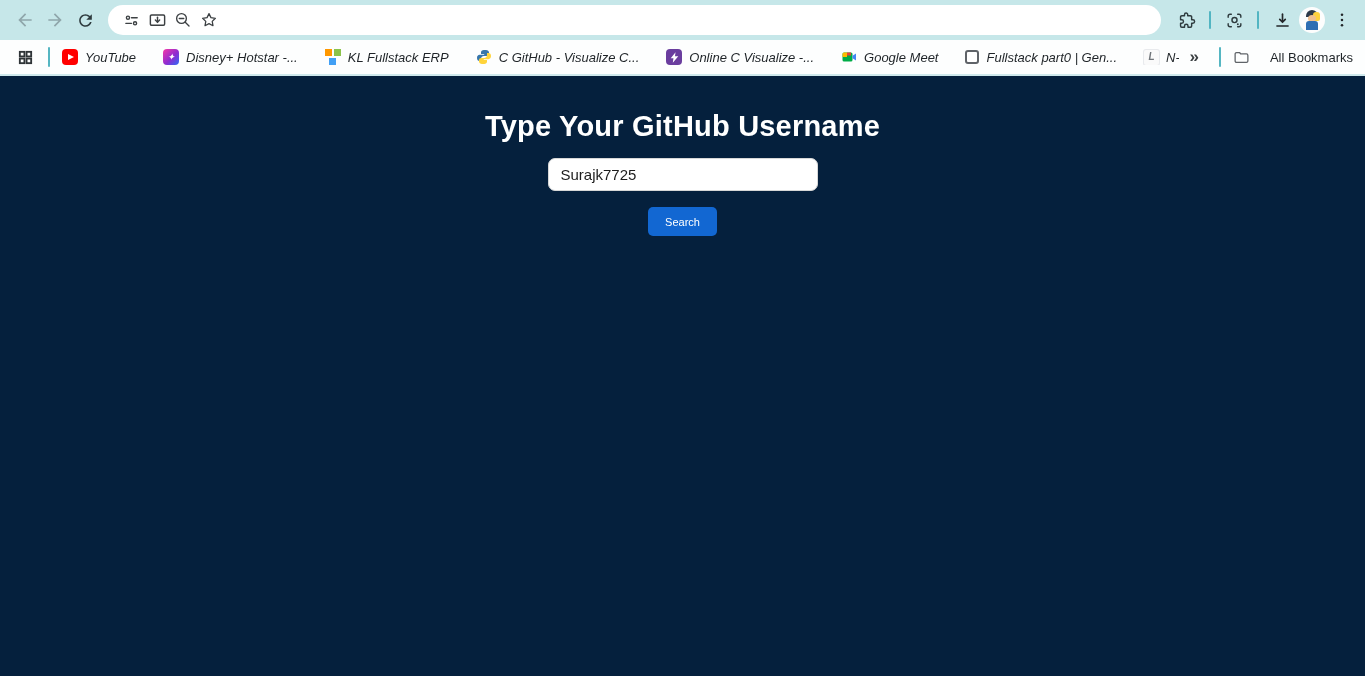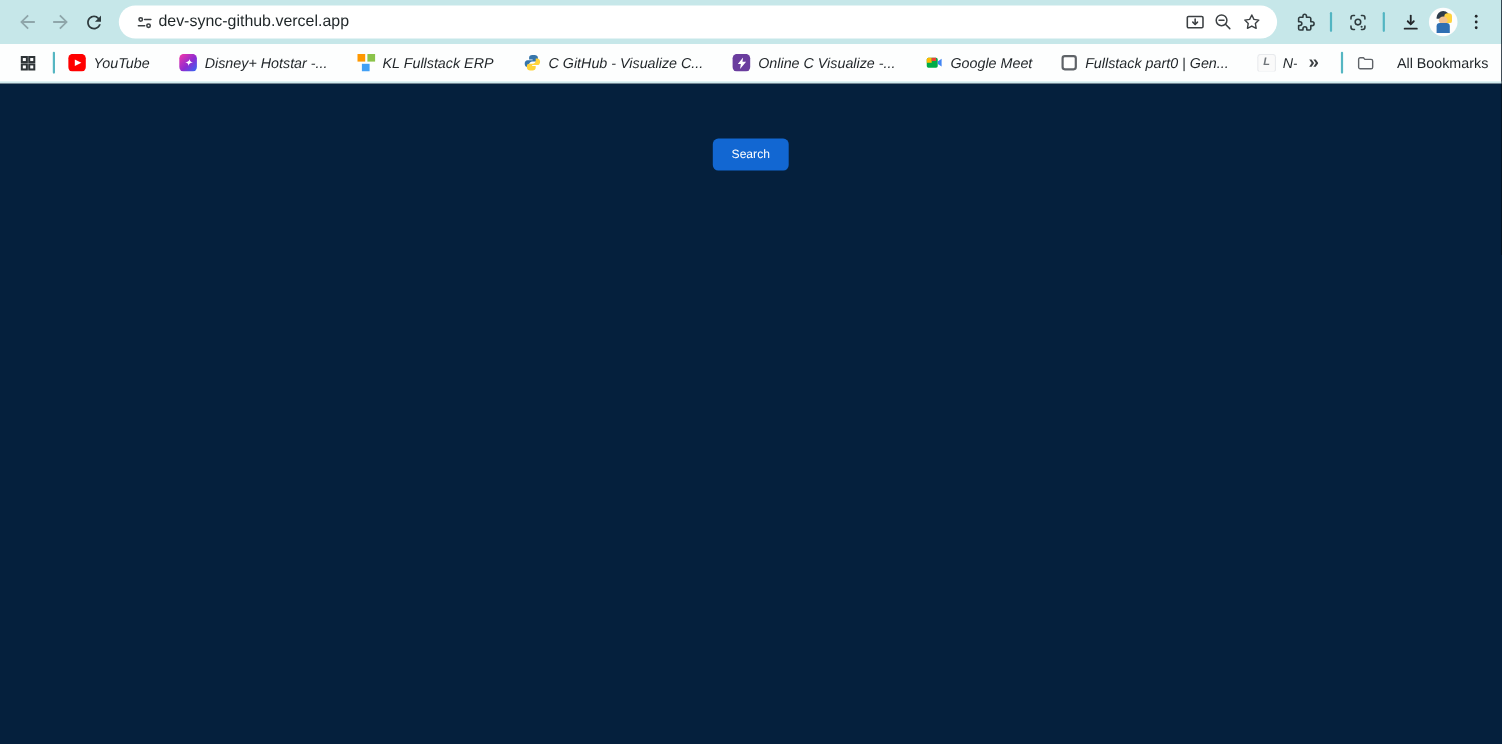--- a/index.html
+++ b/index.html
@@ -74,21 +74,20 @@
 
     <div class="omnibox">
       <span class="pill-icon">
         <svg width="17" height="17" viewBox="0 0 24 24" fill="none" stroke="#3c4043" stroke-width="2" stroke-linecap="round">
           <circle cx="7" cy="8" r="2.2"></circle>
             <line x1="12" y1="8" x2="20" y2="8"></line>
           <line x1="4" y1="16" x2="12" y2="16"></line>
             <circle cx="17" cy="16" r="2.2"></circle>
         </svg>
       </span>
-      <span class="url">dev-sync-github.vercel.app</span>
       <span class="pill-icon">
         <svg width="19" height="19" viewBox="0 0 24 24" fill="none" stroke="#3c4043" stroke-width="1.8" stroke-linecap="round">
           <rect x="3" y="5" width="18" height="13" rx="1.5"></rect>
             <path d="M12 8v6"></path>
             <path d="M9.3 11.5 12 14.2l2.7-2.7"></path>
         </svg>
       </span>
       <span class="pill-icon">
         <svg width="18" height="18" viewBox="0 0 24 24" fill="none" stroke="#3c4043" stroke-width="1.8" stroke-linecap="round">
           <circle cx="10" cy="10" r="6.5"></circle>
@@ -216,16 +215,18 @@
     <span class="bm-sep"></span>
     <div class="all-bm">
       <svg width="17" height="17" viewBox="0 0 24 24" fill="none" stroke="#5f6368" stroke-width="1.8" stroke-linejoin="round">
         <path d="M3 7a2 2 0 0 1 2-2h4.2l1.8 2H19a2 2 0 0 1 2 2v8a2 2 0 0 1-2 2H5a2 2 0 0 1-2-2V7z"></path>
       </svg>
       <span class="label">All Bookmarks</span>
     </div>
   </div>
 
   <div class="page">
+    <h1>Type Your GitHub Username</h1>
+    <input class="uname-input" type="text" autofocus="" value="Surajk7725" style="">
     <button class="search-btn">Search</button>
   </div>
 
 </div>
 
 </body></html>

